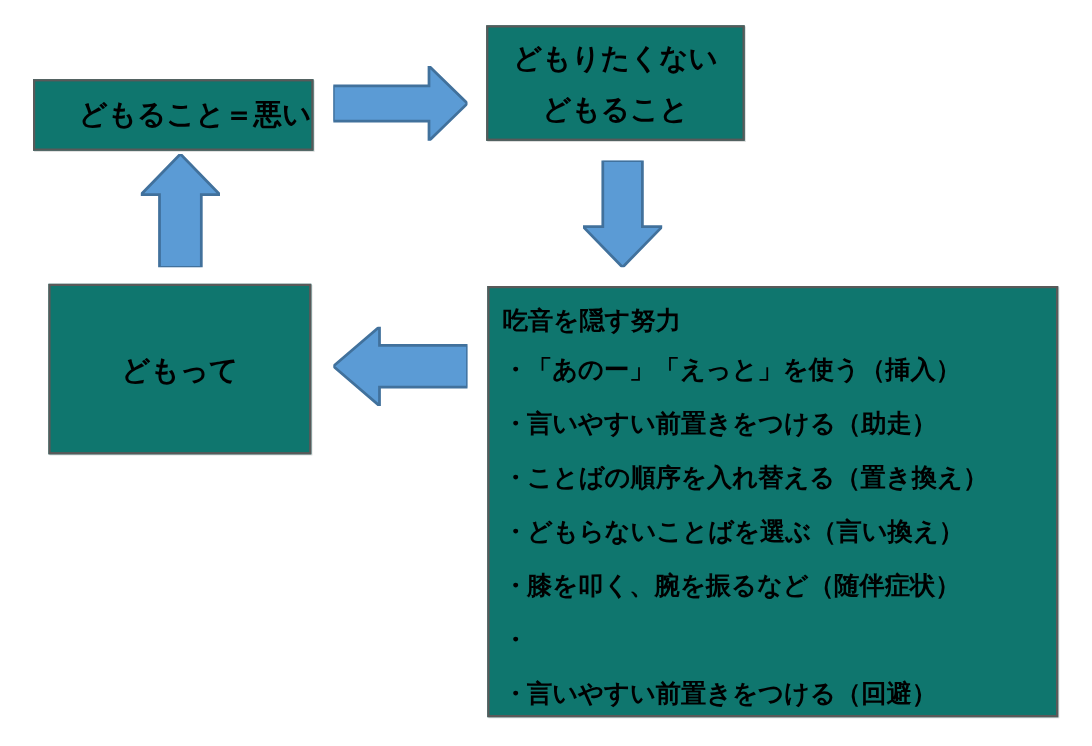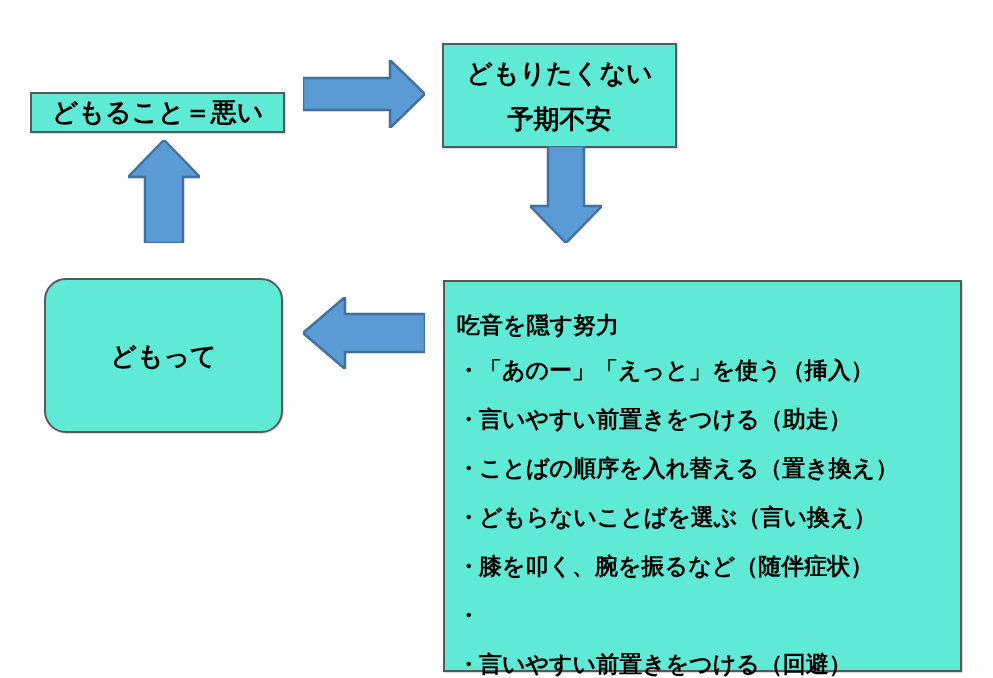--- a/index.html
+++ b/index.html
@@ -12,49 +12,49 @@
     width: 993px;
     height: 678px;
     background: #ffffff;
     font-family: "Liberation Sans", "DejaVu Sans", sans-serif;
     font-weight: bold;
     color: #000000;
     overflow: hidden;
   }
   .box {
     position: absolute;
-    background: #5eead4;
+    background: #0f766e;
     border: 2px solid #595959;
     box-shadow: 1px 1px 0 rgba(0,0,0,0.15);
     box-sizing: border-box;
-    margin-top: 20px;
   }
   .box-center {
     display: flex;
     flex-direction: column;
     align-items: center;
     justify-content: center;
     text-align: center;
   }
   .box-belief {
-    left: 30px; top: 72px; width: 255px; height: 41px;
+    left: 30px; top: 72px; width: 255px; height: 65px;
     font-size: 26px;
+    align-items: flex-end;
   }
   .box-anticipation {
     left: 442px; top: 23px; width: 235px; height: 105px;
     font-size: 26px; line-height: 46px;
   }
   .box-mood {
     left: 44px; top: 258px; width: 239px; height: 155px;
-    font-size: 26px; line-height: 50px; border-radius: 22px;
+    font-size: 26px; line-height: 50px;
   }
   .box-efforts {
     left: 443px; top: 260px; width: 519px; height: 392px;
     font-size: 23px;
-    padding: 22px 12px;
+    padding: 8px 12px;
   }
   .efforts-title {
     line-height: 42px;
     font-size: 23px;
   }
   .efforts-list {
     list-style: none;
     margin: 0;
     padding: 0;
   }
@@ -84,21 +84,21 @@
   </div>
 
   <div class="arrow" style="left:303px; top:60px;">
     <svg width="122" height="68" viewBox="0 0 122 68">
       <polygon points="0,18 87,18 87,0 122,34 87,68 87,50 0,50" stroke-width="2.5" fill="#5B9BD5" stroke="#41719C"></polygon>
     </svg>
   </div>
 
   <div class="box box-center box-anticipation">
     <div>どもりたくない</div>
-    <div>予期不安</div>
+    <div>どもること</div>
   </div>
 
   <div class="arrow" style="left:530px; top:146px;">
     <svg width="72" height="97" viewBox="0 0 72 97">
       <polygon points="18,0 54,0 54,60 72,60 36,97 0,60 18,60" stroke-width="2.5" fill="#5B9BD5" stroke="#41719C"></polygon>
     </svg>
   </div>
 
   <div class="box box-efforts">
     <div class="efforts-title">吃音を隠す努力</div>

